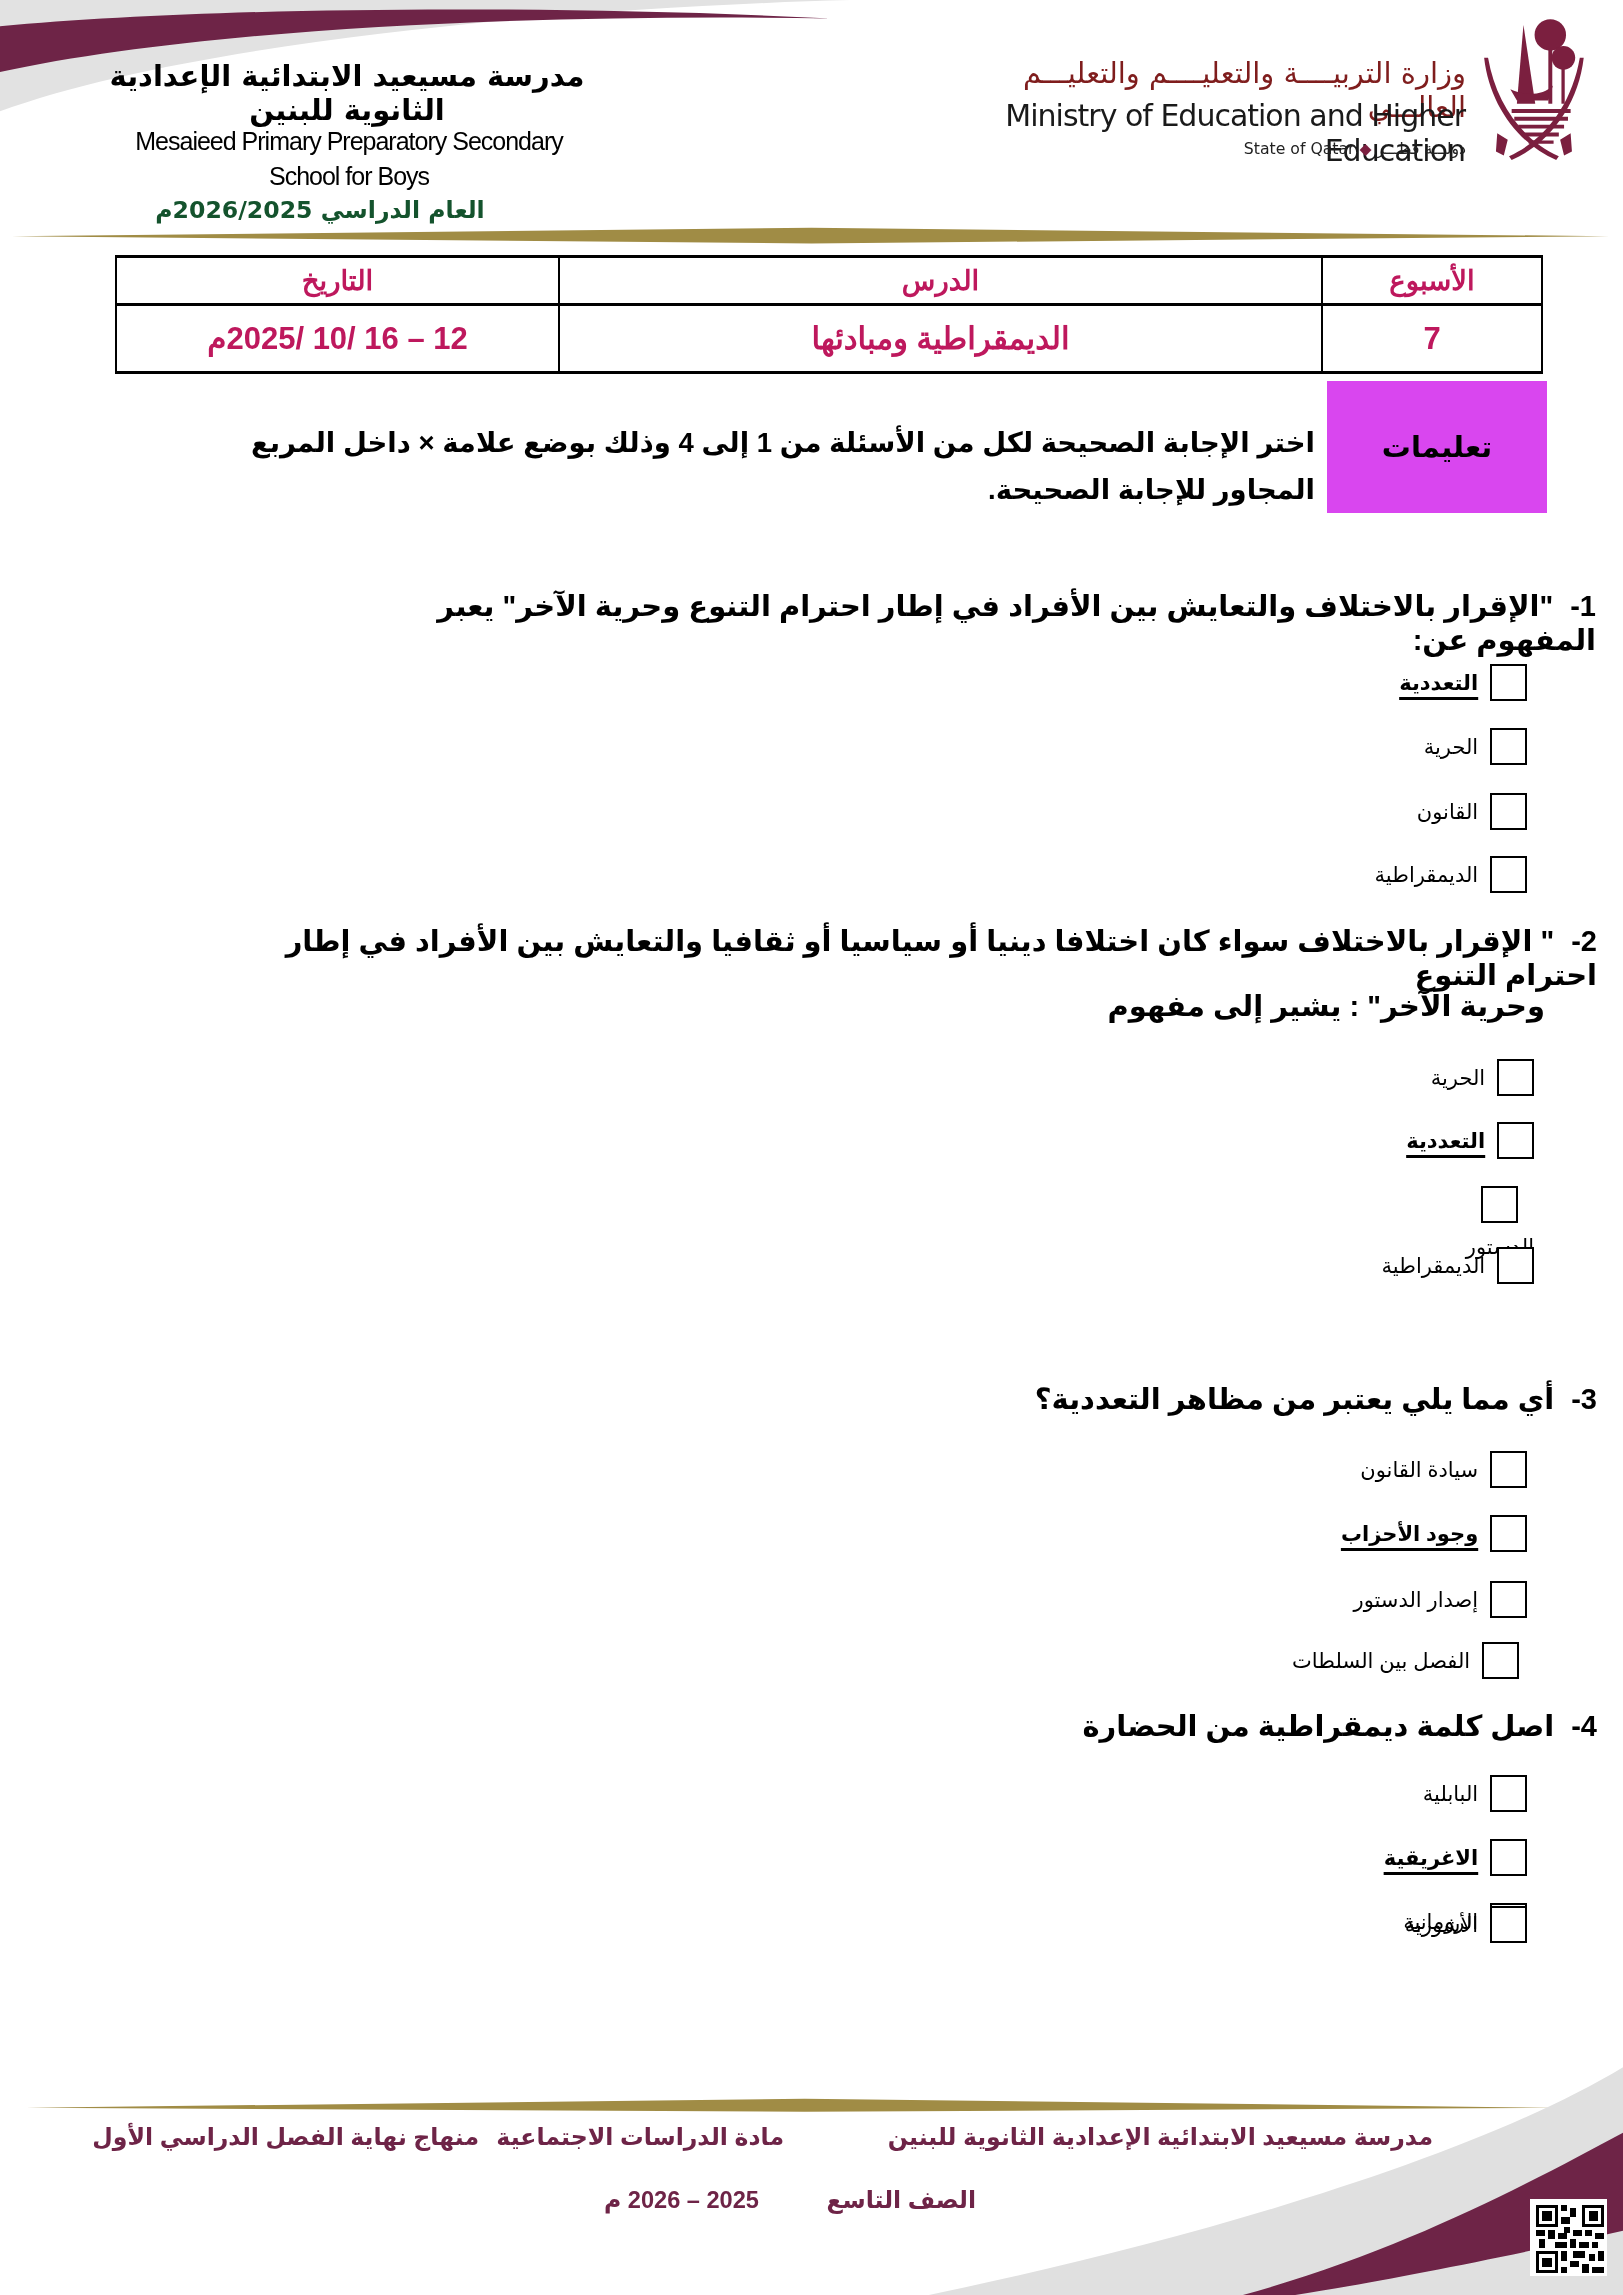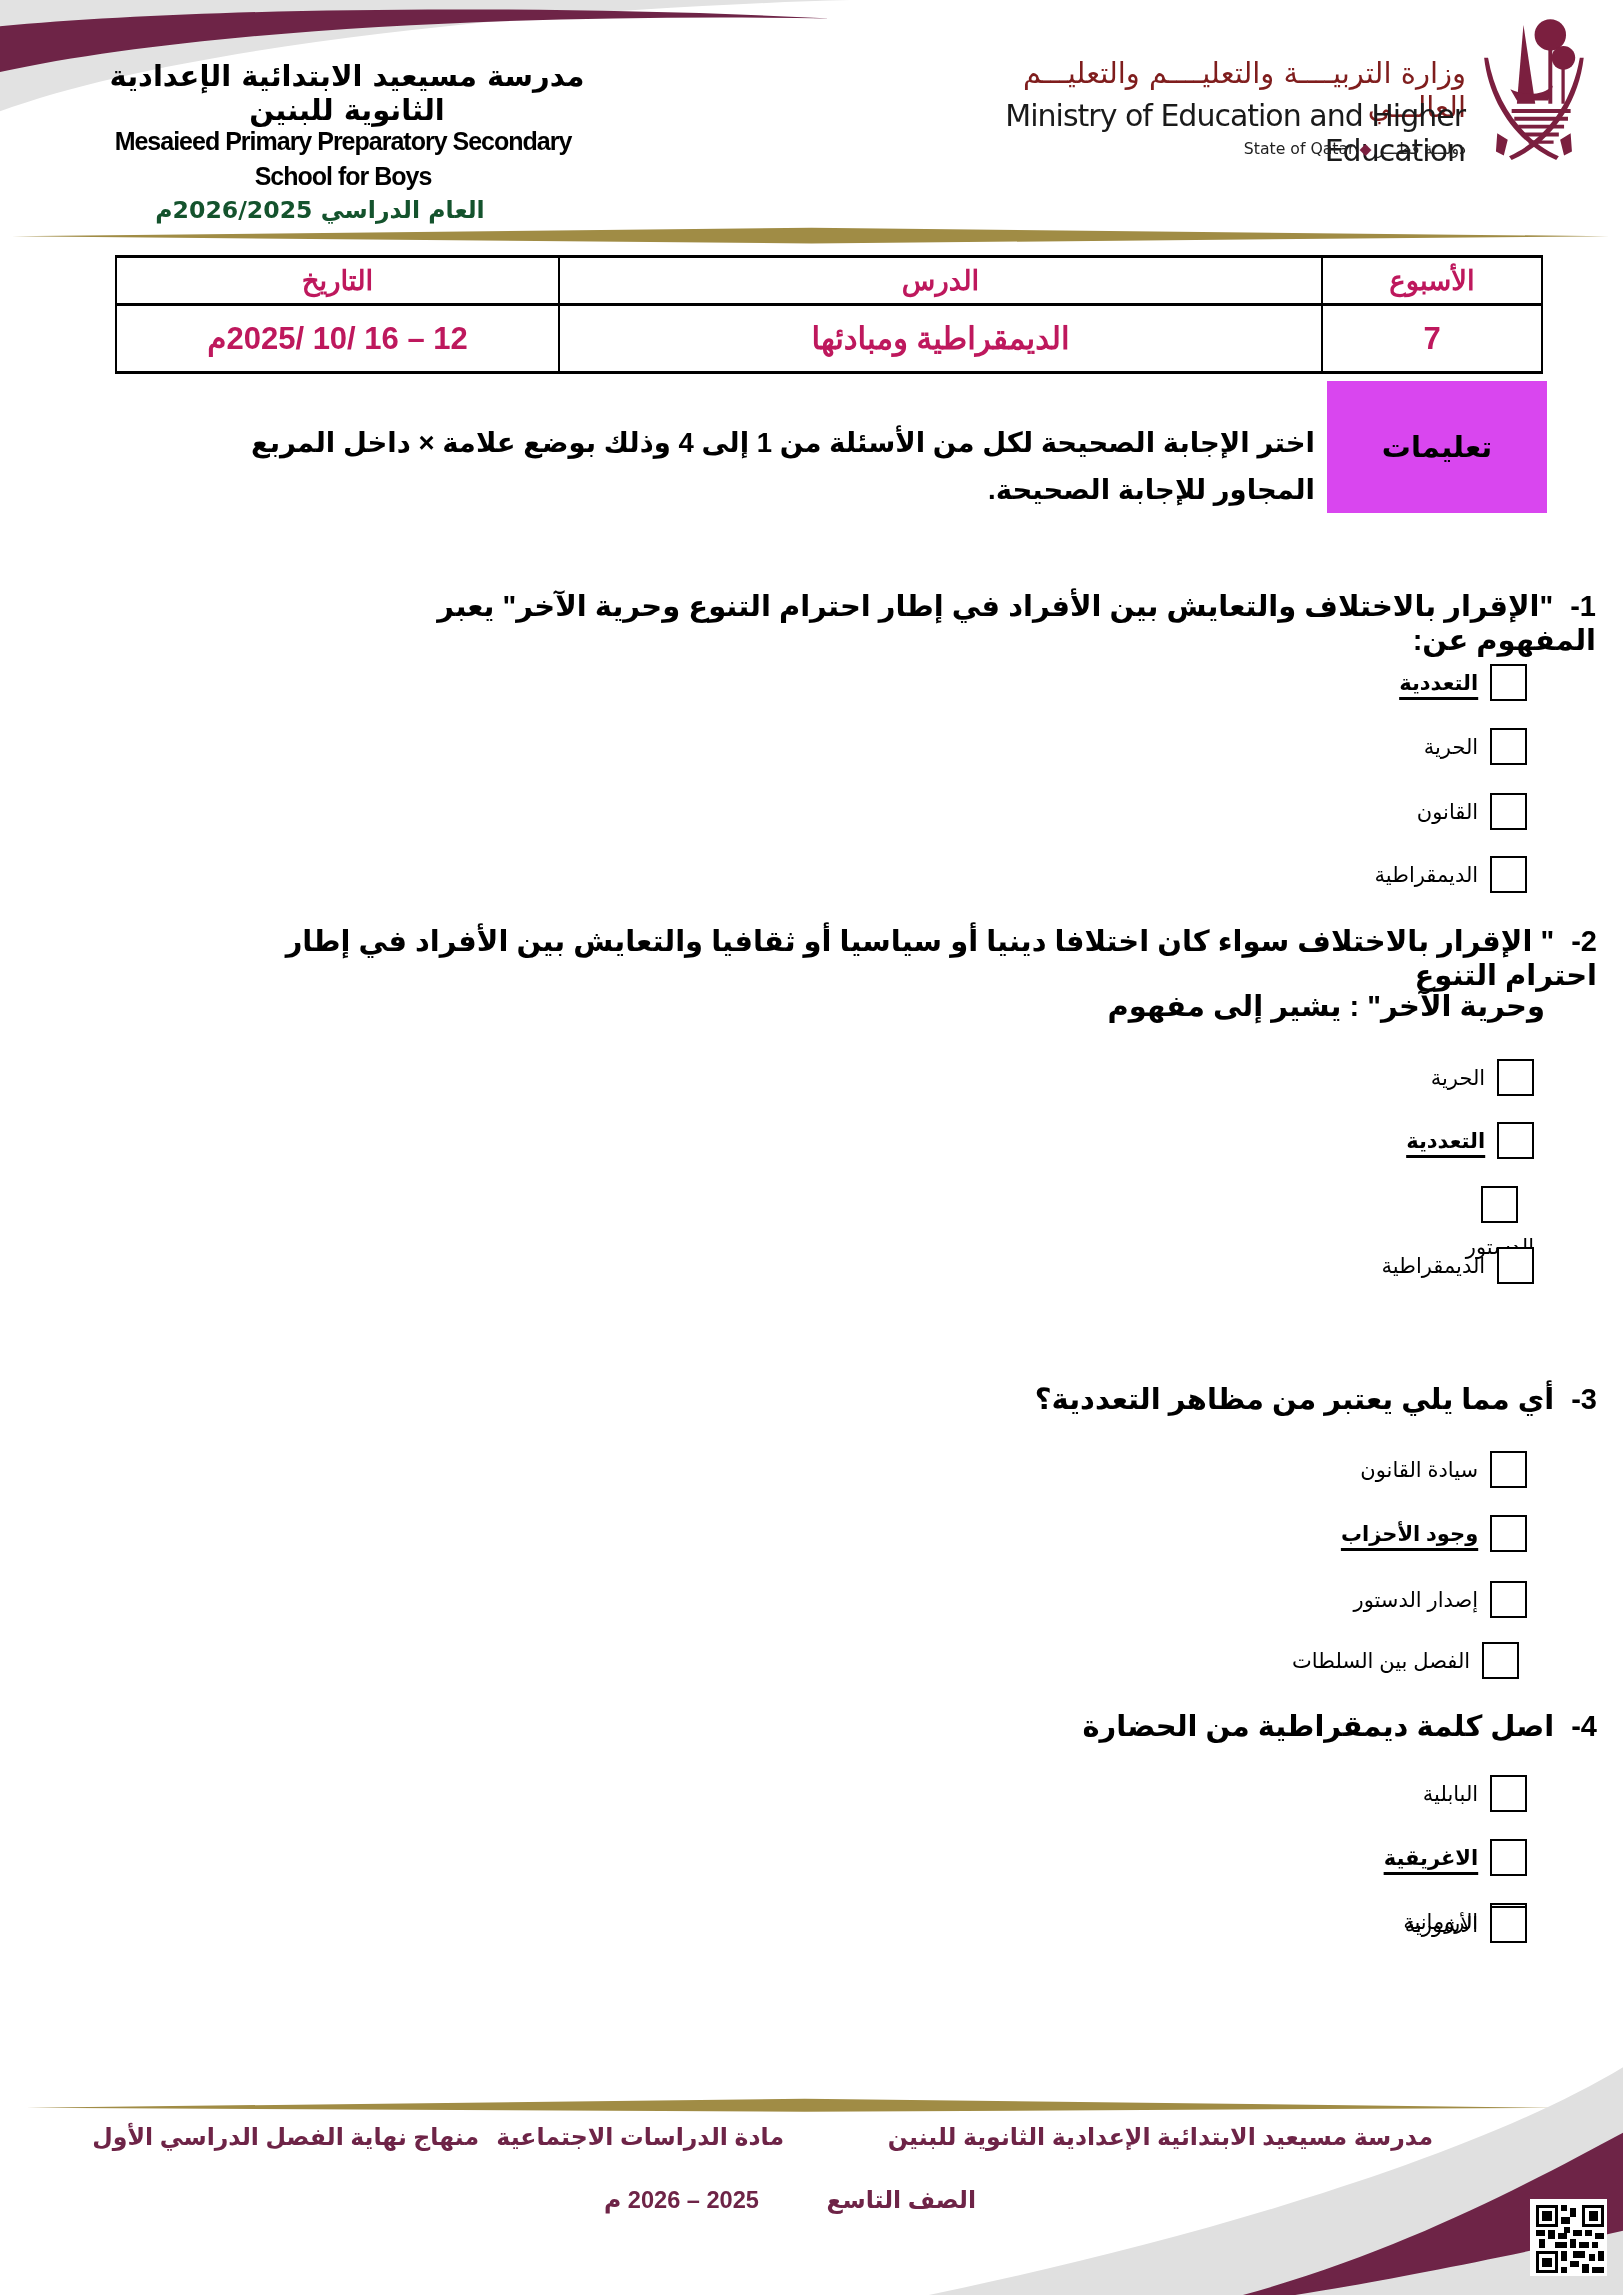--- a/index.html
+++ b/index.html
@@ -4,22 +4,22 @@
 <style>
   html, body { margin:0; padding:0; background:#ffffff; }
   body { width:1623px; height:2295px; position:relative; overflow:hidden;
          font-family:"Liberation Sans", "DejaVu Sans", sans-serif; color:#000; }
   .abs { position:absolute; }
   .deco { position:absolute; left:0; top:0; pointer-events:none; }
 
   
   .school-ar { left:92px; top:59px; width:510px; text-align:center; direction:rtl;
                font-family:"DejaVu Sans", sans-serif; font-weight:bold; font-size:29px; letter-spacing:-0.7px; }
-  .school-en { left:114px; top:124px; width:458px; text-align:center;
-               font-family:"Liberation Sans Narrow","Liberation Sans", sans-serif; font-size:25px; line-height:35px; letter-spacing:-1px;font-weight:bold; }
+  .school-en { left:120px; top:124px; width:458px; text-align:center;
+               font-family:"Liberation Sans Narrow","Liberation Sans", sans-serif; font-size:25px; line-height:35px; letter-spacing:-1px; }
   .year { left:137px; top:196px; width:366px; text-align:center; direction:rtl;
           font-family:"DejaVu Sans", sans-serif; font-weight:bold; font-size:23.6px; color:#14532d; }
   .ministry-ar { left:936px; top:56px; width:530px; text-align:right; direction:rtl;
                  font-family:"DejaVu Sans", sans-serif; font-size:29px; color:#7f1d1d; letter-spacing:0.7px; }
   .ministry-en { left:942px; top:98px; width:523px; text-align:right;
                  font-family:"DejaVu Sans", sans-serif; font-size:30px; color:#1a1a1a; letter-spacing:-1px; }
   .state { left:1178px; top:139px; width:288px; text-align:right;
            font-family:"DejaVu Sans", sans-serif; font-size:15.7px; color:#222; }
   .state .dot { color:#7b1f3f; }
 

